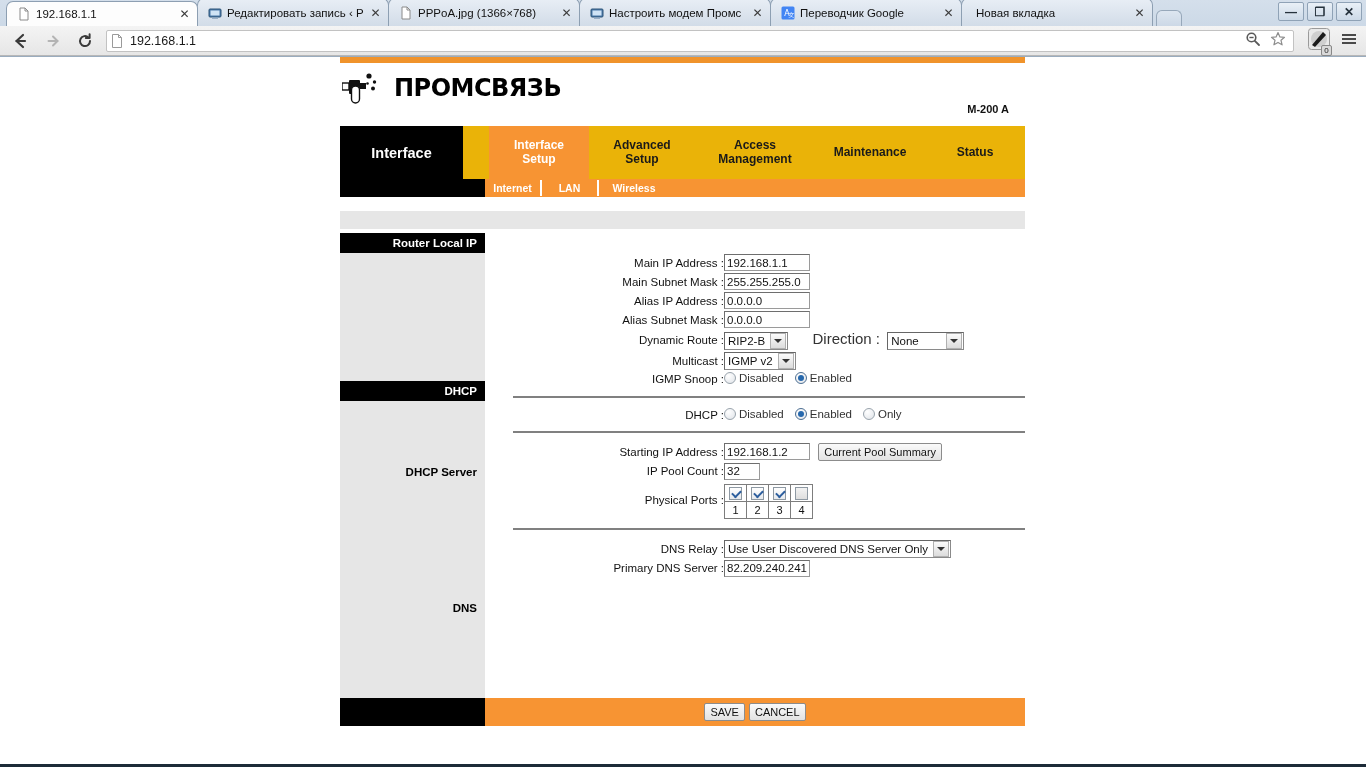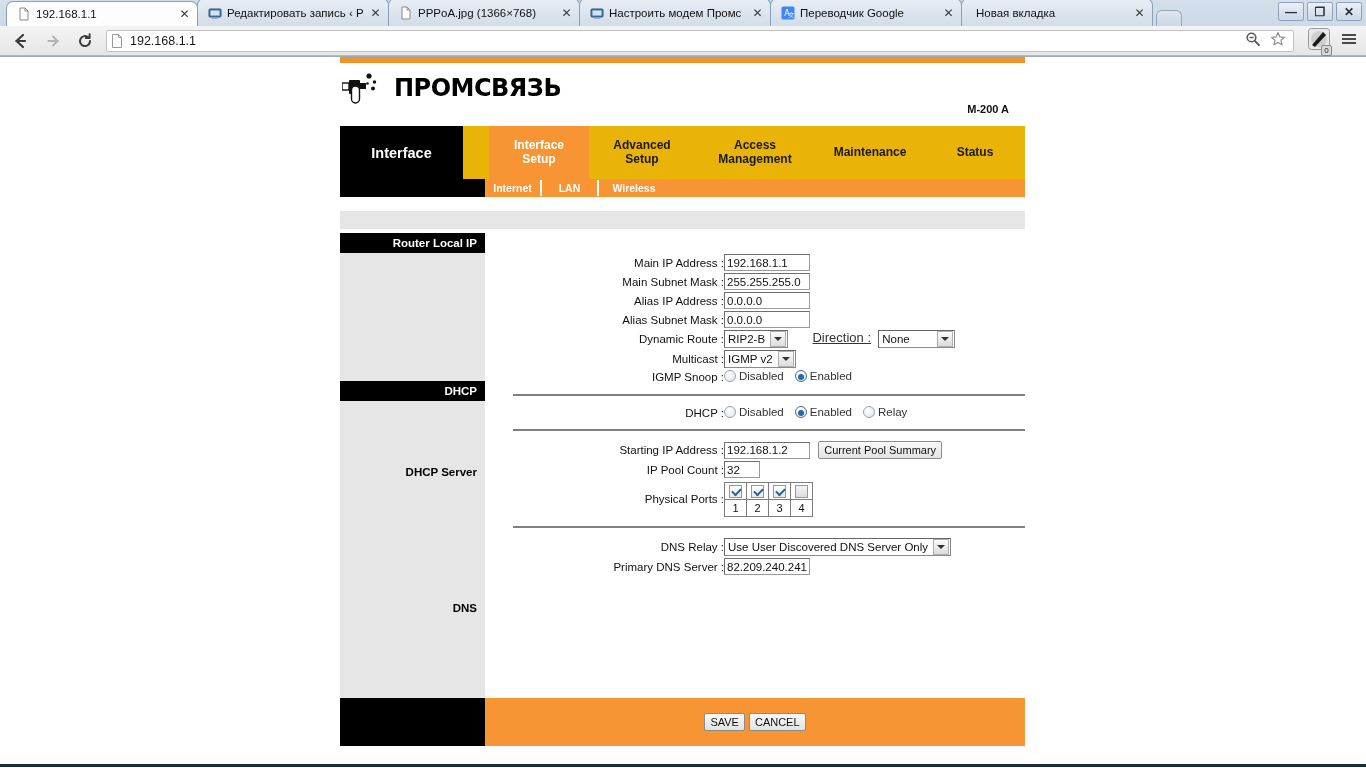--- a/index.html
+++ b/index.html
@@ -399,37 +399,37 @@
     width: 7px; height: 4px;
     border-left: 2px solid #2c5e9e;
     border-bottom: 2px solid #2c5e9e;
     transform: rotate(-45deg);
   }
   .cbox.off { background: linear-gradient(#f3f3f3, #dedede); }
 
   #footer {
     display: flex;
     width: 685px;
-    height: 48px;
+    height: 28px;
   }
   #footer-left { width: 145px; flex: 0 0 145px; background: #000; }
   #footer-right {
     flex: 1 1 auto;
     background: #f79433;
     display: flex; align-items: center; justify-content: center;
     gap: 4px;
   }
 
   #taskbar-edge {
     position: absolute;
     left: 0; bottom: 0;
     width: 1366px; height: 3px;
     background: #1d2b38;
   }
-  .note { font-size: 13px; color: #333; text-decoration: underline; }
+  .note { font-size: 15px; color: #333; }
 </style>
 </head>
 <body>
 
 <div id="browser-chrome">
 
   <div id="tabstrip">
 
     <div class="tab active" style="width:192px">
       <span class="favicon">
@@ -739,21 +739,21 @@
                 <span class="ritem">
                   <span class="rdot"></span>
                   <span class="rlabel">Disabled</span>
                 </span>
                 <span class="ritem">
                   <span class="rdot on"></span>
                   <span class="rlabel">Enabled</span>
                 </span>
                 <span class="ritem">
                   <span class="rdot"></span>
-                  <span class="rlabel">Relay</span>
+                  <span class="rlabel">Only</span>
                 </span>
               </span>
             </td>
           </tr>
         </tbody>
           </table>
 
         <div style="height:8px"></div>
         <div class="hrule"></div>
 

